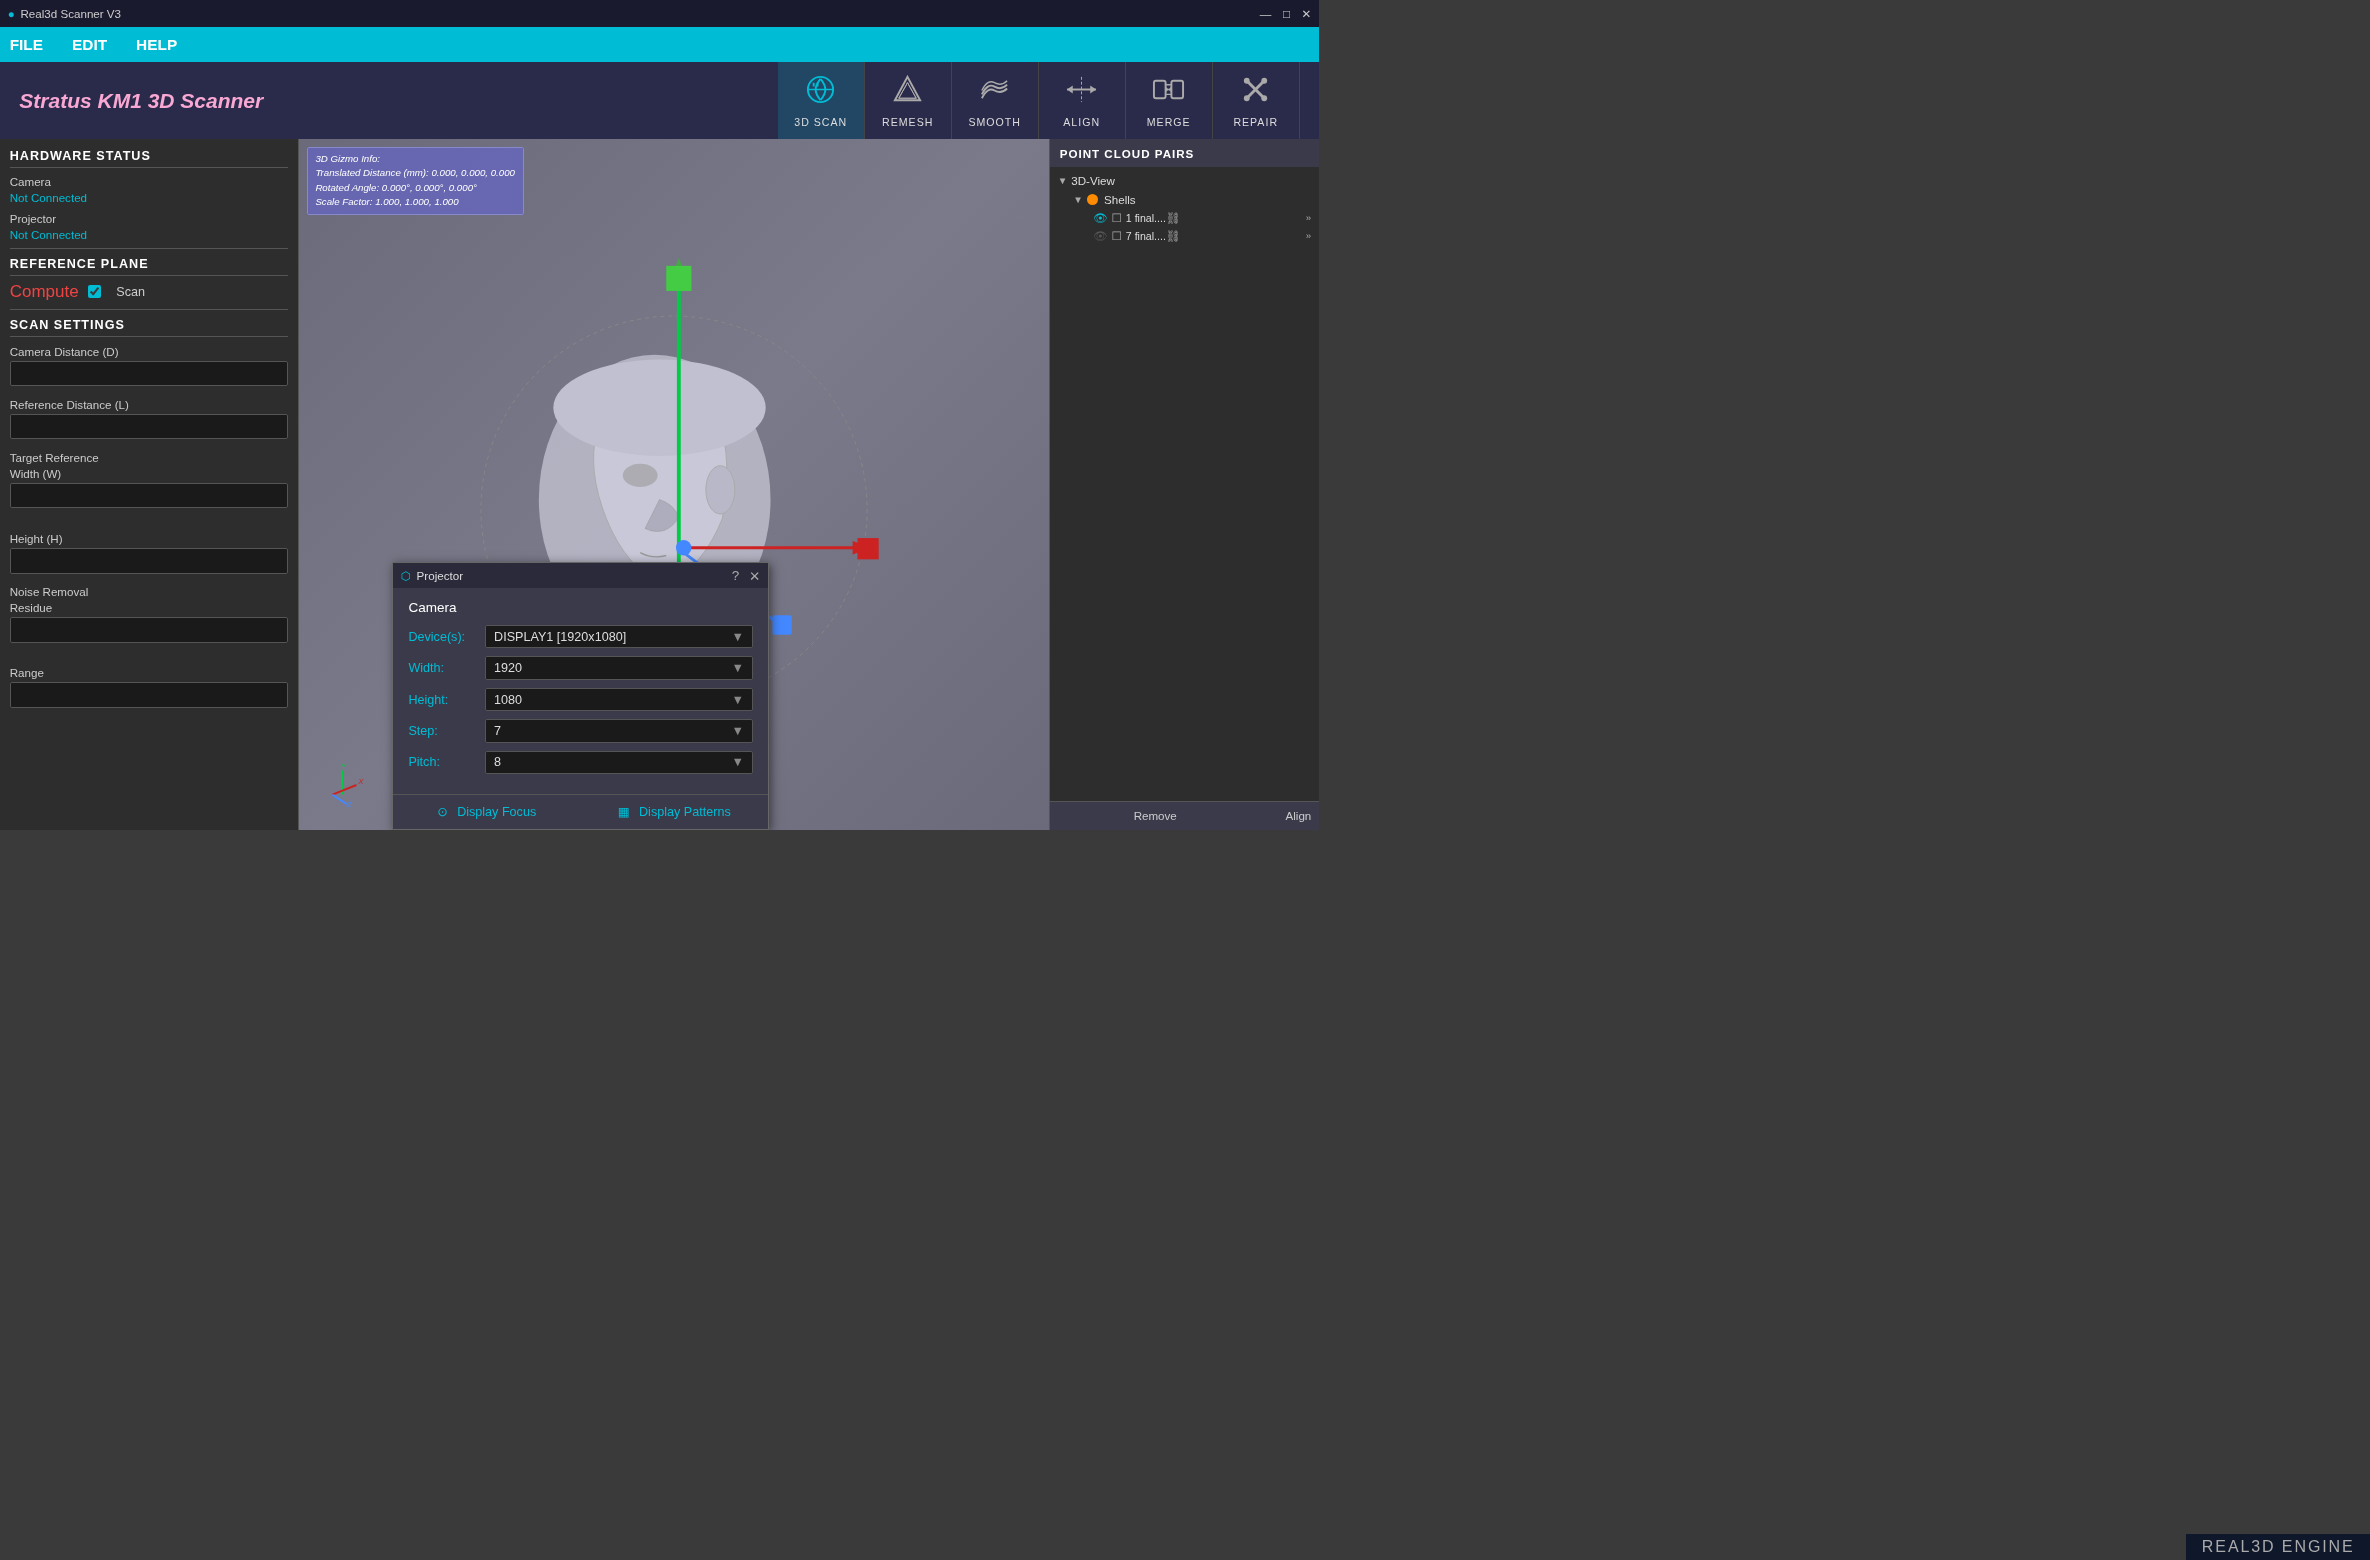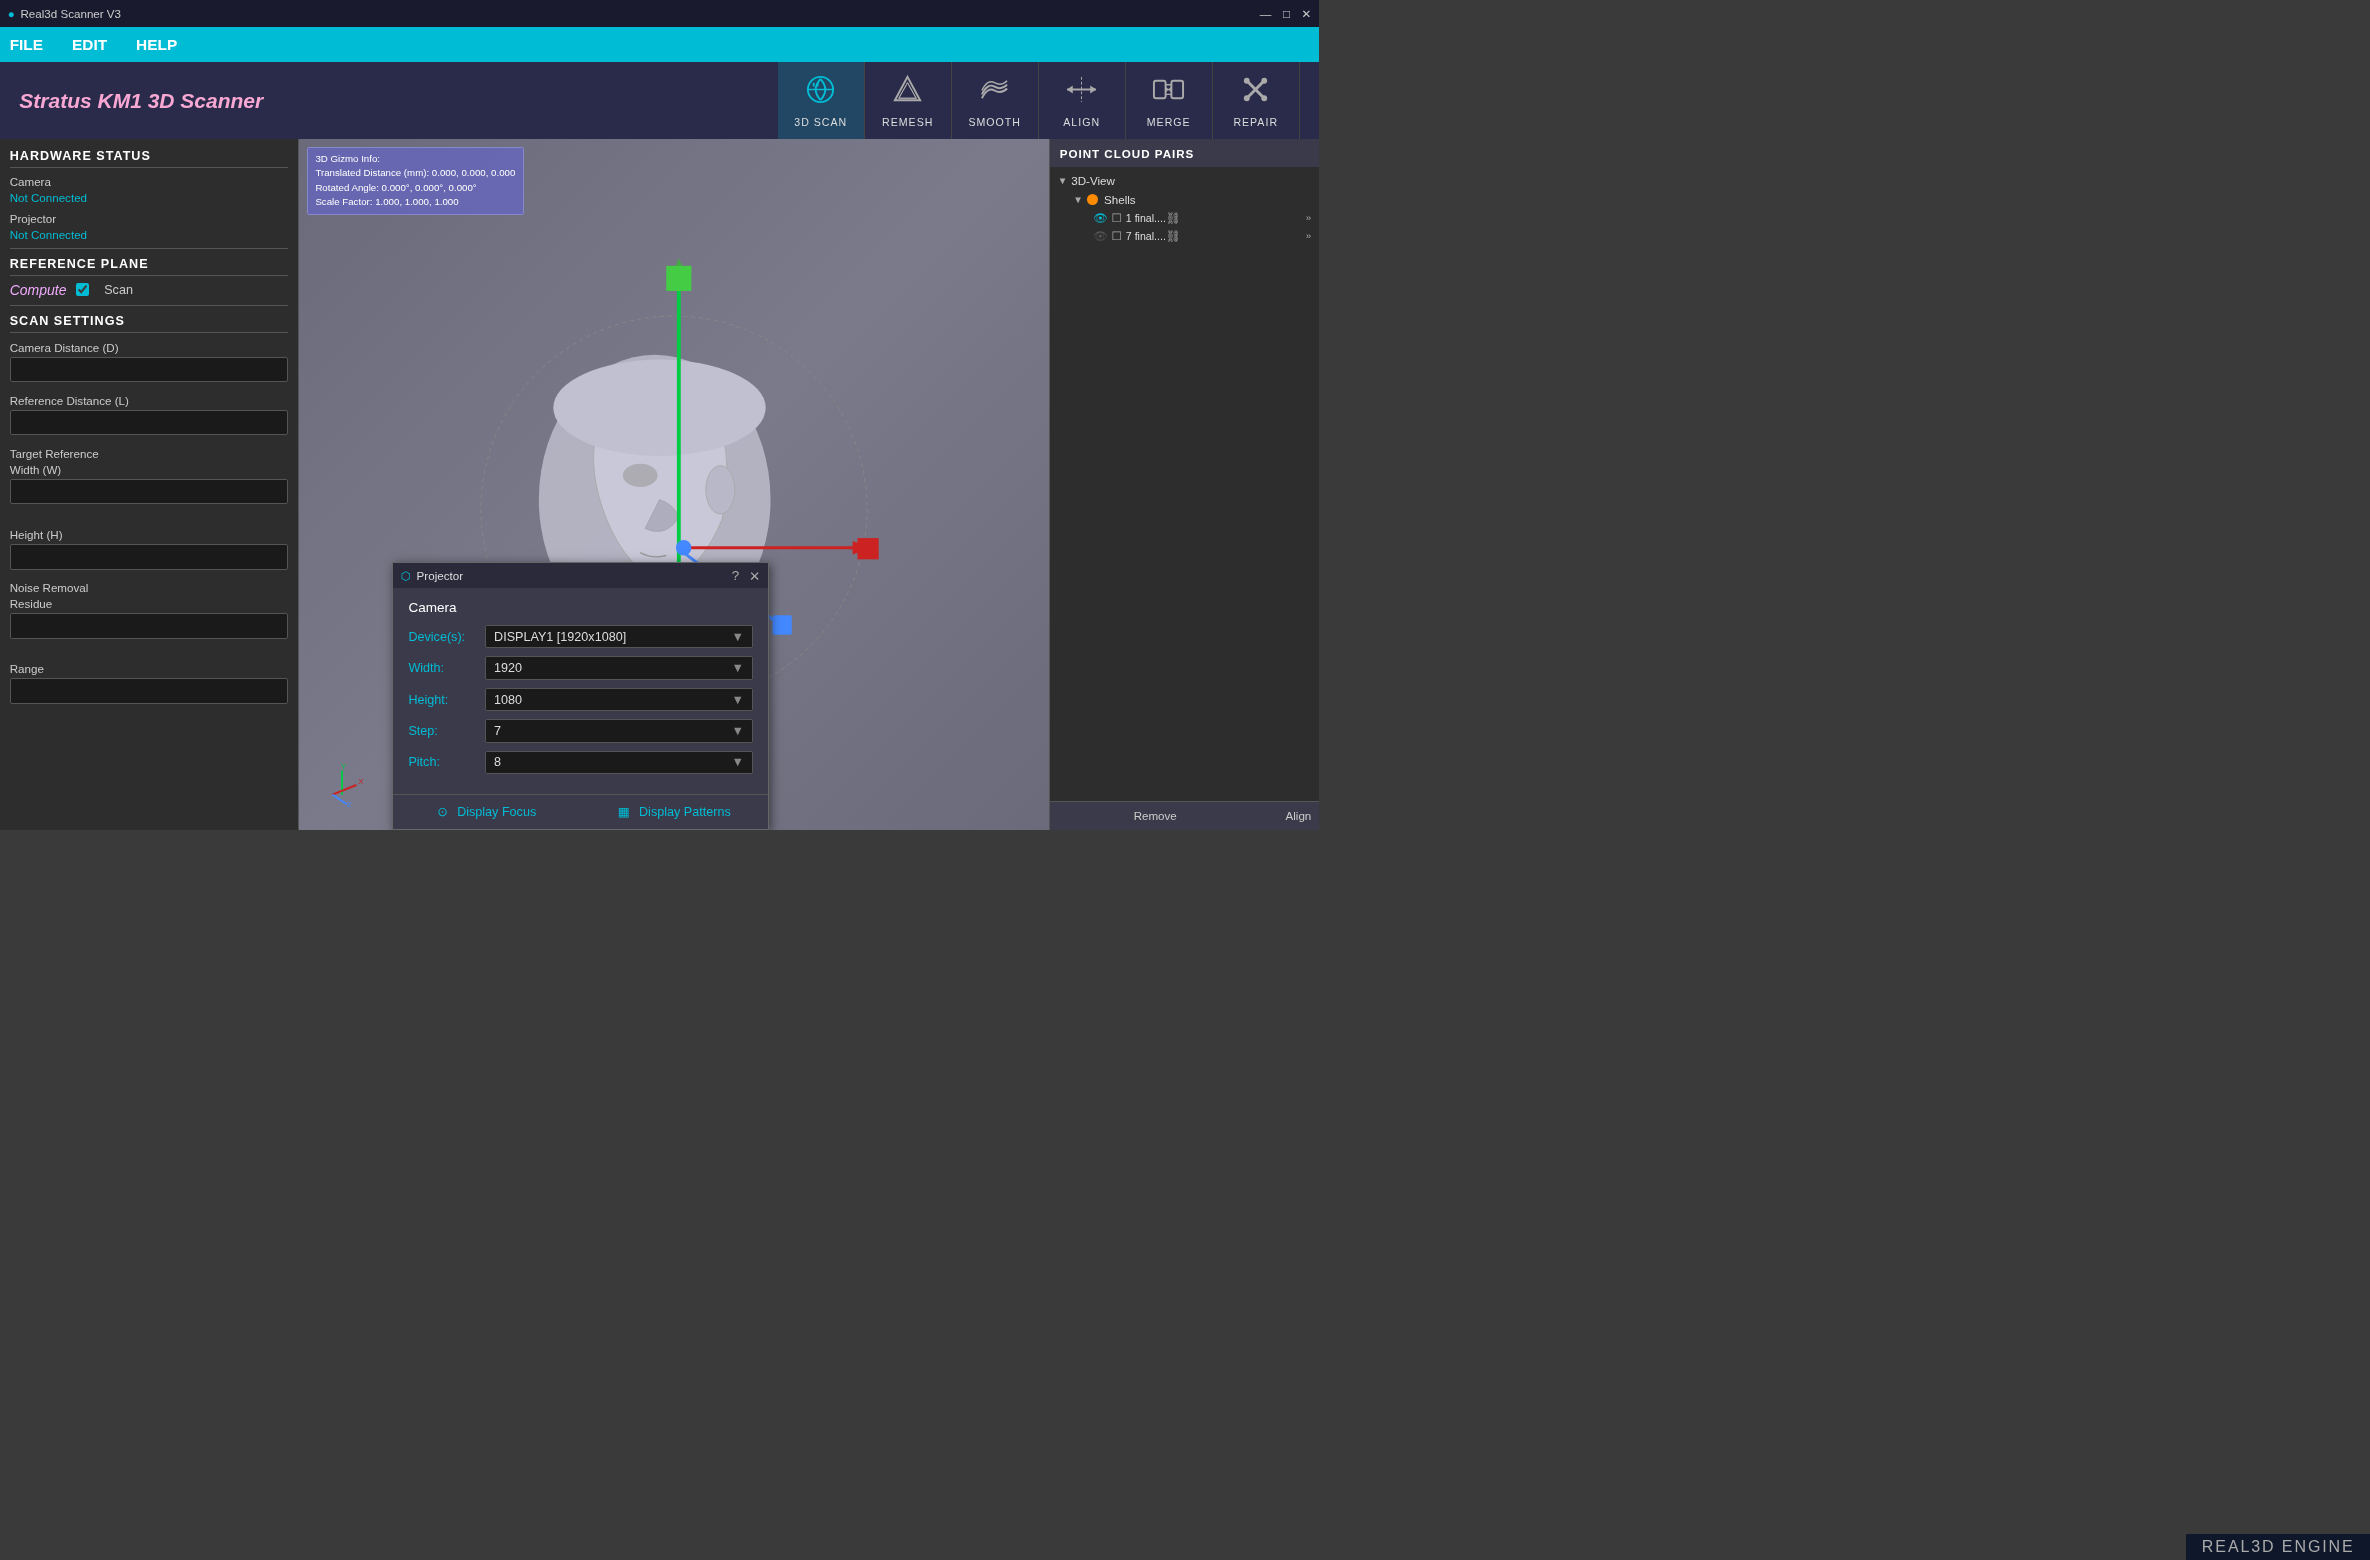--- a/index.html
+++ b/index.html
@@ -56,21 +56,21 @@
     }
     .field-label { color: #ccc; font-size: 11.6px; margin-top: 7.7px; margin-bottom: 2.9px; }
     .status-disconnected { color: #00bcd4; font-size: 11.6px; margin-bottom: 5.8px; }
     .input-field {
       width: 100%; background: #1a1a1a; border: 1px solid #555; color: #00e5ff;
       padding: 4.8px 7.7px; font-size: 12.6px; border-radius: 1.9px; margin-bottom: 3.9px;
     }
     .two-col { display: flex; gap: 20px; flex-direction: column; }
     .two-col .input-field { flex: 1; }
     .reference-row { display: flex; align-items: center; gap: 9.7px; margin-bottom: 3.9px; }
-    .ref-btn { color: #f0abfc; font-size: 14px; cursor: pointer; font-style: italic; }
+    .ref-btn { color: #ef4444; font-size: 17px; cursor: pointer; }
     .checkbox-label { display: flex; align-items: flex-start; gap: 15px; color: #ccc; font-size: 12.6px; cursor: pointer; }
     .checkbox-label input { accent-color: #00bcd4; }
     .divider { border-top: 1px solid #555; margin: 7.7px 0; }
 
     
     #viewport {
       flex: 1; background: #5a5a6a; position: relative; overflow: hidden;
     }
     #gizmo-info {
       position: absolute; top: 7.7px; left: 7.7px;
@@ -157,20 +157,21 @@
       position: absolute; bottom: 0; right: 0;
       background: #0f172a; color: #aaa; font-size: 16px;
       padding: 3.9px 15.4px; letter-spacing: 1.9px; text-align: right;
     }
 
     
     .viewport-bg {
       width: 100%; height: 100%;
       background: linear-gradient(135deg, #6a6a7a 0%, #7a7a8a 50%, #6a6a7a 100%);
       position: relative;
+      font-style: italic;
     }
   </style>
 </head>
 <body>
 
 <div id="titlebar">
   <div id="titlebar-left">
     <span style="color:#00bcd4;">●</span>
     <span>Real3d Scanner V3</span>
   </div>

